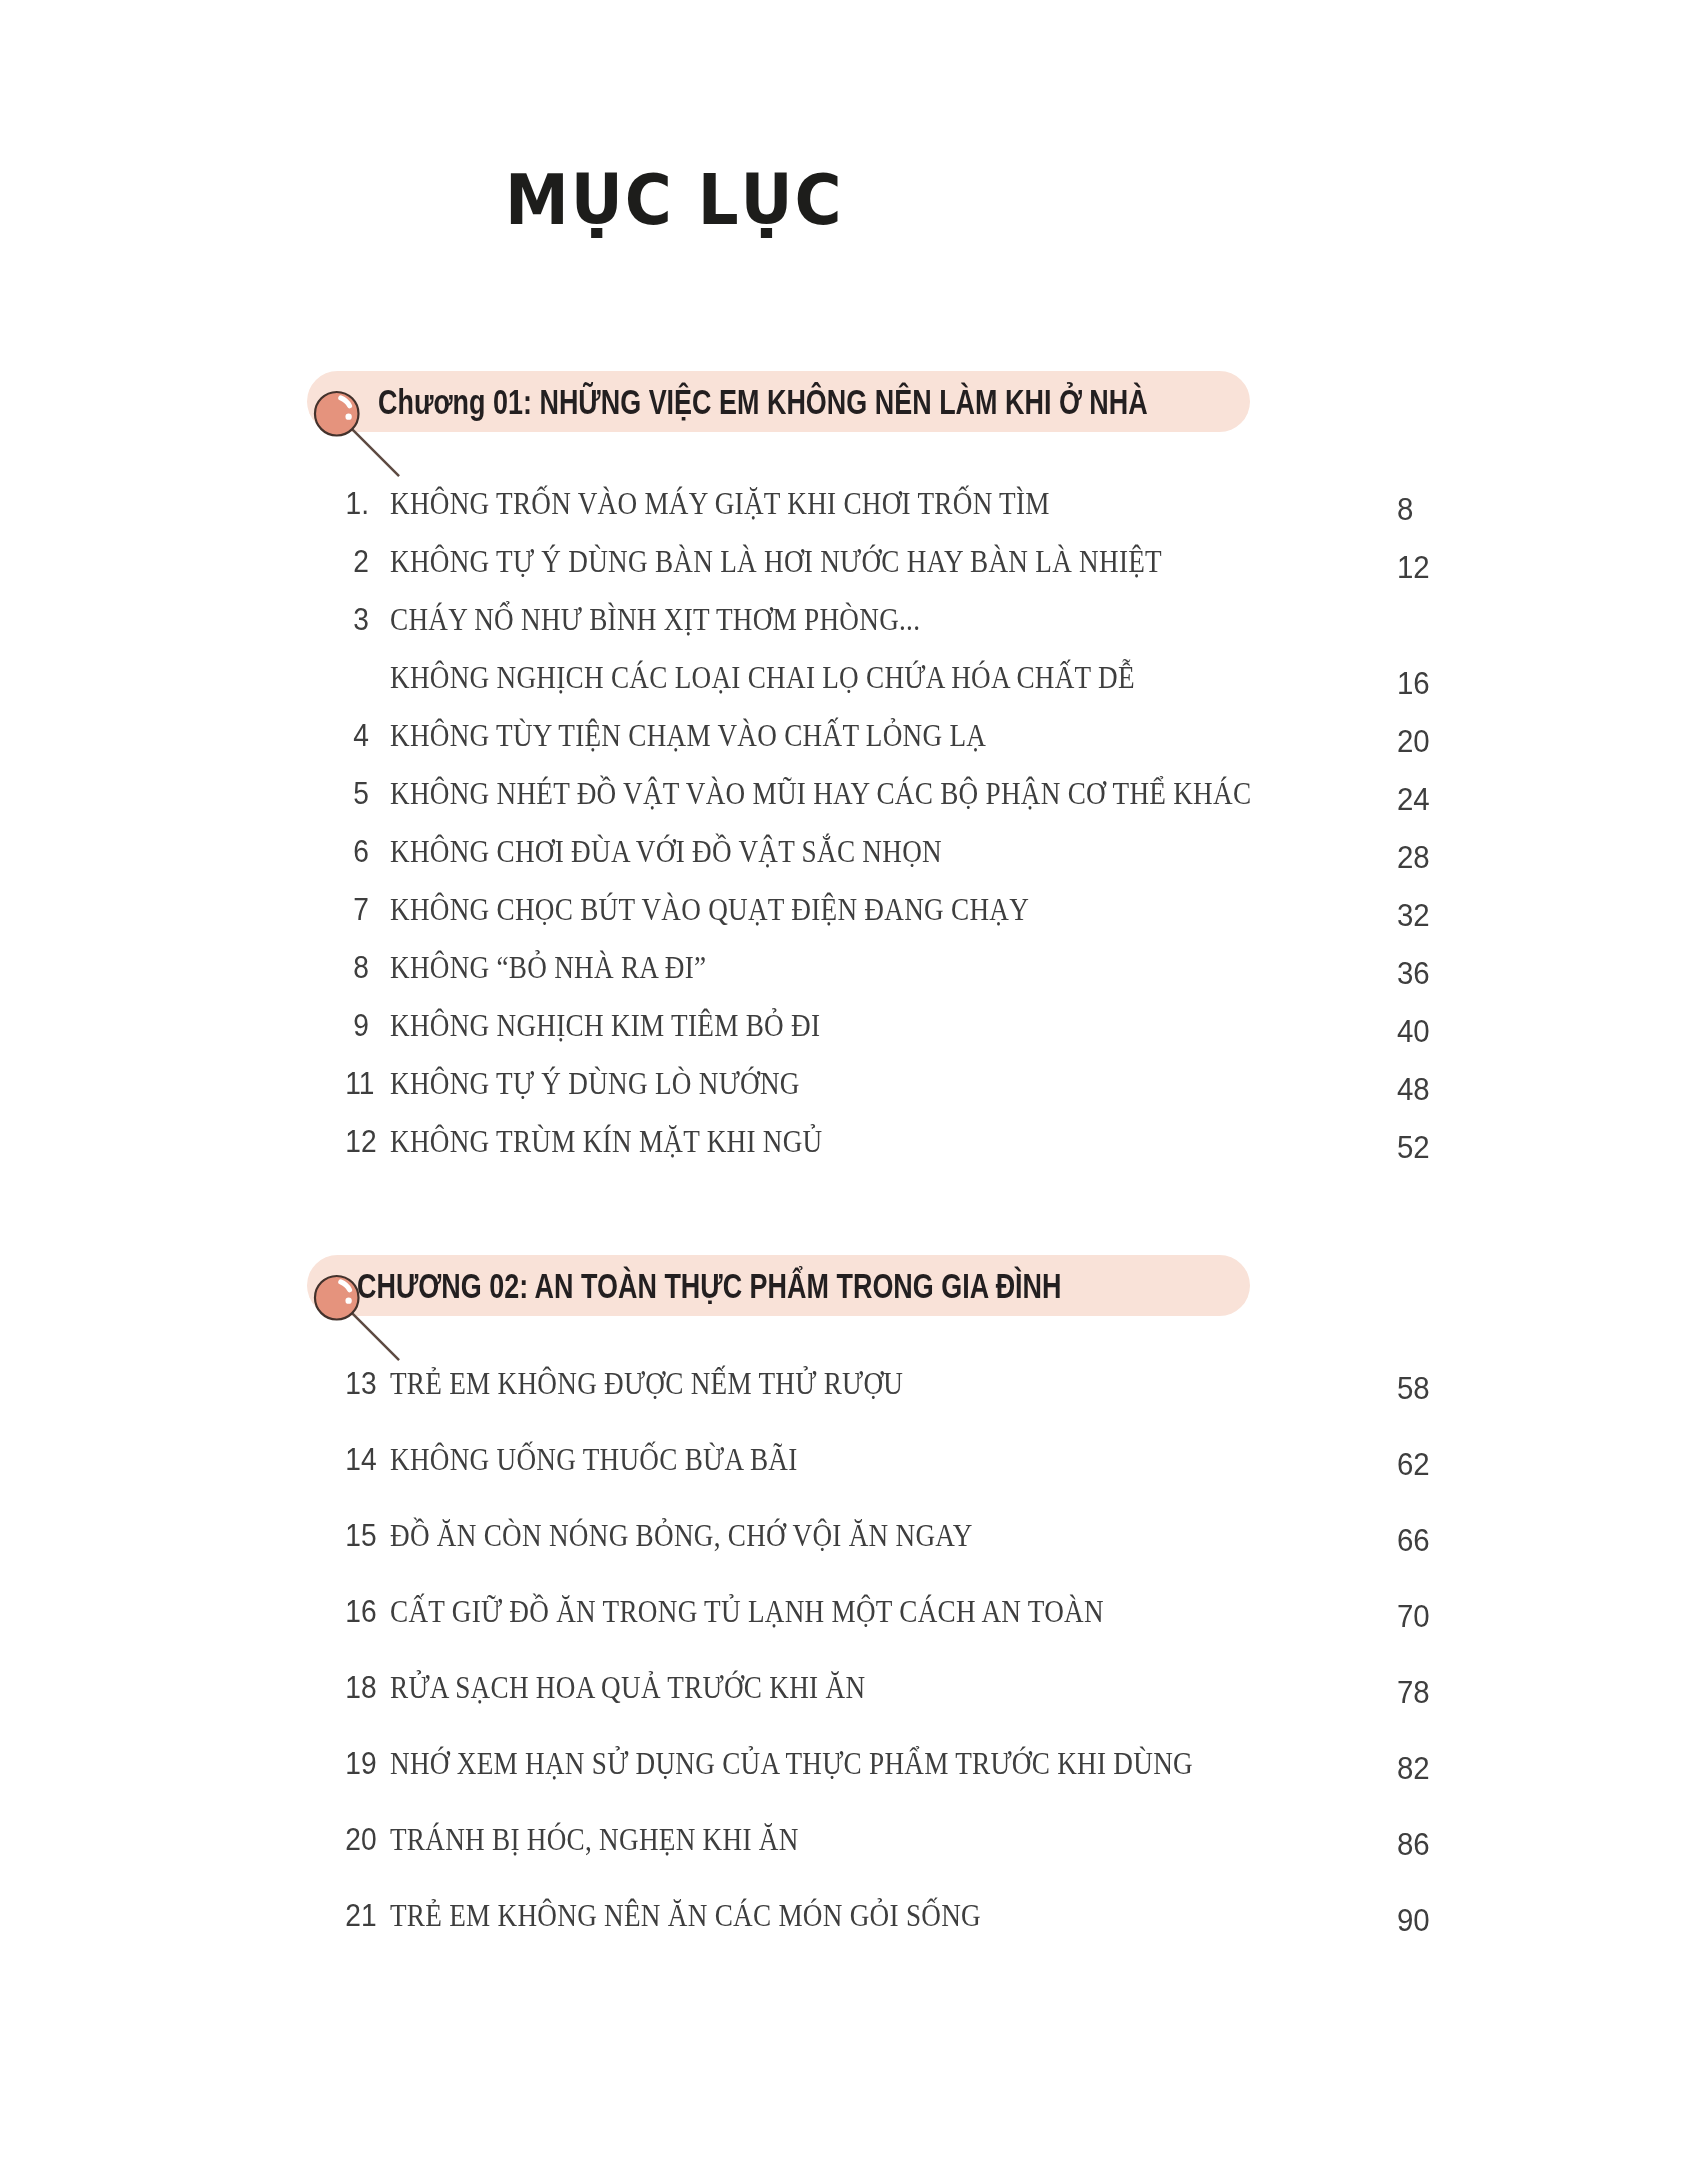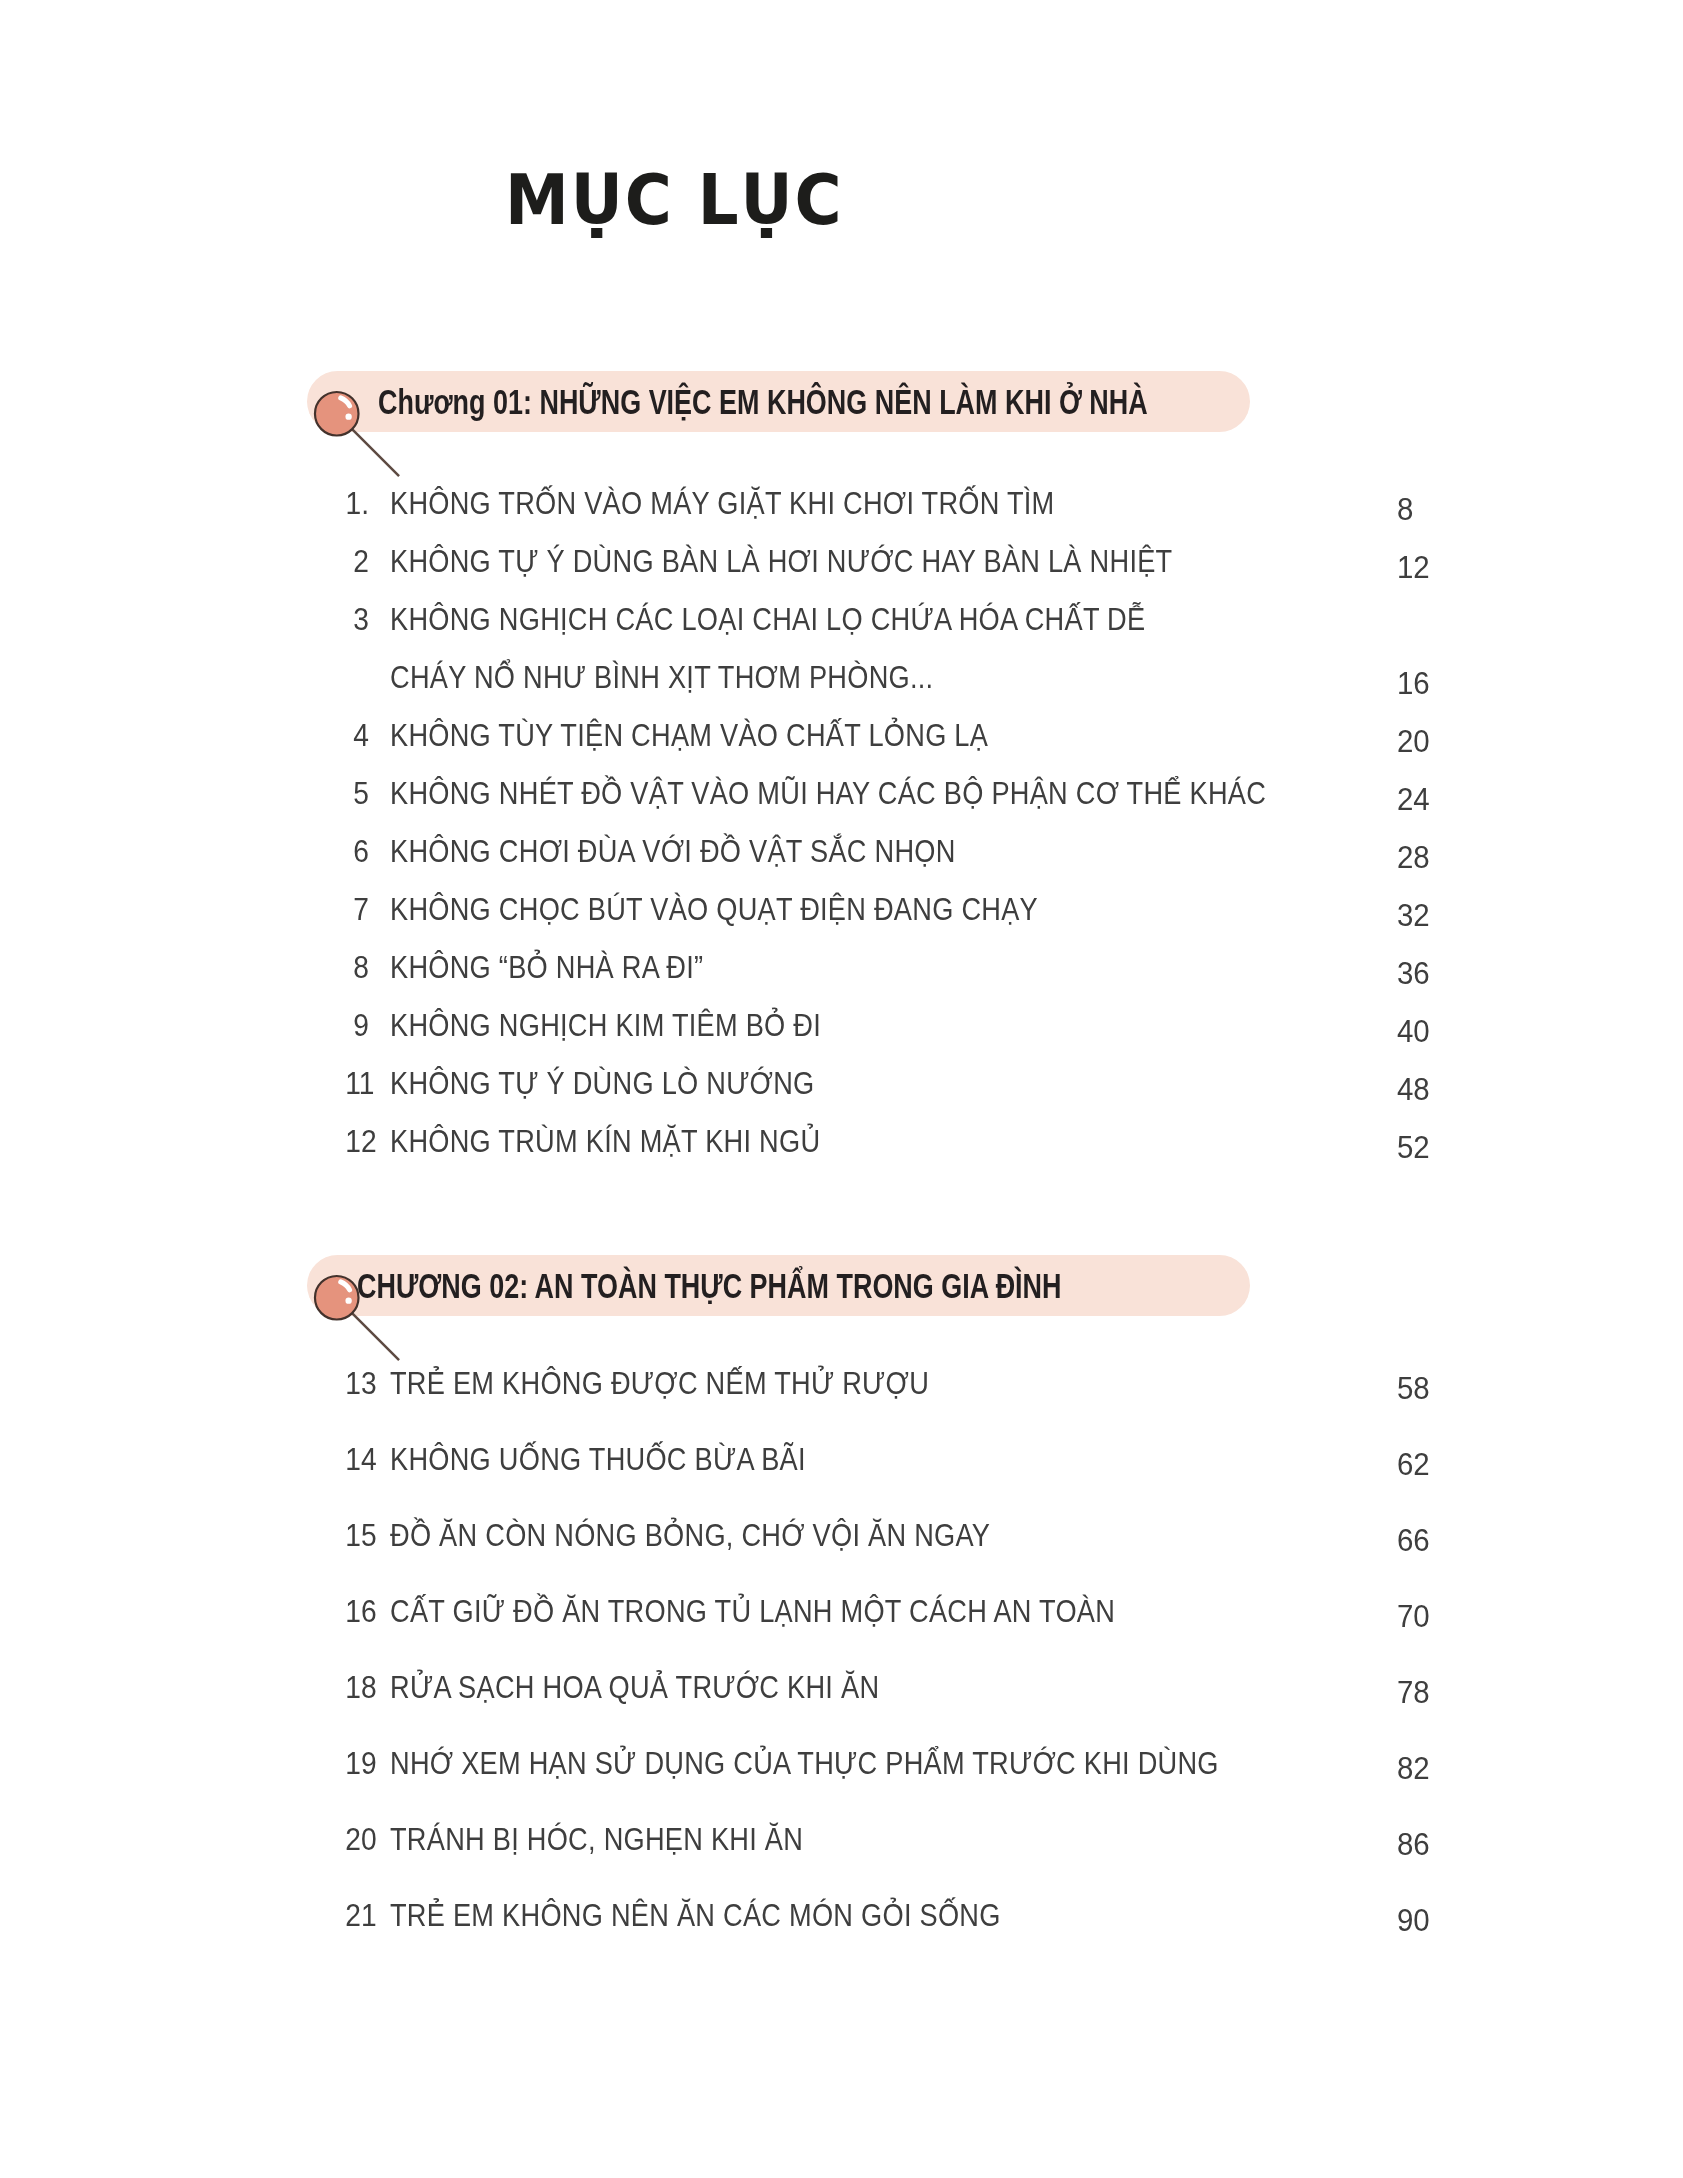--- a/index.html
+++ b/index.html
@@ -42,21 +42,21 @@
   .list{position:absolute;left:342px;width:1089px;color:var(--body-text,#3e3e3e);}
   .list-1{top:477px;--lh:52px;}
   .list-2{top:1348px;--lh:71px;}
   .row{display:flex;align-items:stretch;}
   .num{
     width:27px;flex:0 0 27px;text-align:right;
     font-size:32px;line-height:var(--lh);
     transform:scaleX(0.88);transform-origin:100% 0;white-space:nowrap;
   }
   .txt{flex:0 0 1028px;width:1028px;padding-left:21px;box-sizing:border-box;}
-  .line{line-height:var(--lh);}
+  .line{line-height:var(--lh);font-family:Liberation Serif, serif;}
   .cond{
     display:inline-block;font-size:32px;letter-spacing:0.3px;
     transform:scaleX(0.85);transform-origin:0 50%;white-space:nowrap;
   }
   .pg{
     flex:0 0 35px;width:35px;align-self:flex-end;text-align:left;
     font-size:32px;line-height:var(--lh);
     transform:scaleX(0.92);transform-origin:0 100%;white-space:nowrap;
   }
 </style>
@@ -87,22 +87,22 @@
       <div class="row">
         <span class="num">2</span>
         <div class="txt">
           <div class="line"><span class="cond">KHÔNG TỰ Ý DÙNG BÀN LÀ HƠI NƯỚC HAY BÀN LÀ NHIỆT</span></div>
         </div>
         <span class="pg">12</span>
       </div>
       <div class="row">
         <span class="num">3</span>
         <div class="txt">
+          <div class="line"><span class="cond">CHÁY NỔ NHƯ BÌNH XỊT THƠM PHÒNG...</span></div>
           <div class="line"><span class="cond">KHÔNG NGHỊCH CÁC LOẠI CHAI LỌ CHỨA HÓA CHẤT DỄ</span></div>
-          <div class="line"><span class="cond">CHÁY NỔ NHƯ BÌNH XỊT THƠM PHÒNG...</span></div>
         </div>
         <span class="pg">16</span>
       </div>
       <div class="row">
         <span class="num">4</span>
         <div class="txt">
           <div class="line"><span class="cond">KHÔNG TÙY TIỆN CHẠM VÀO CHẤT LỎNG LẠ</span></div>
         </div>
         <span class="pg">20</span>
       </div>

